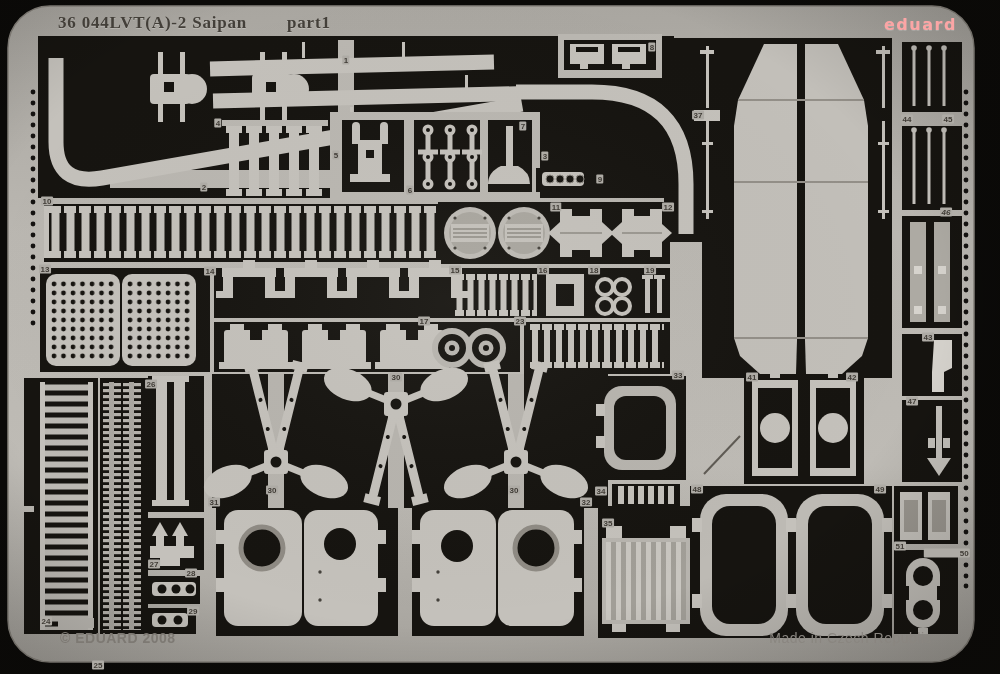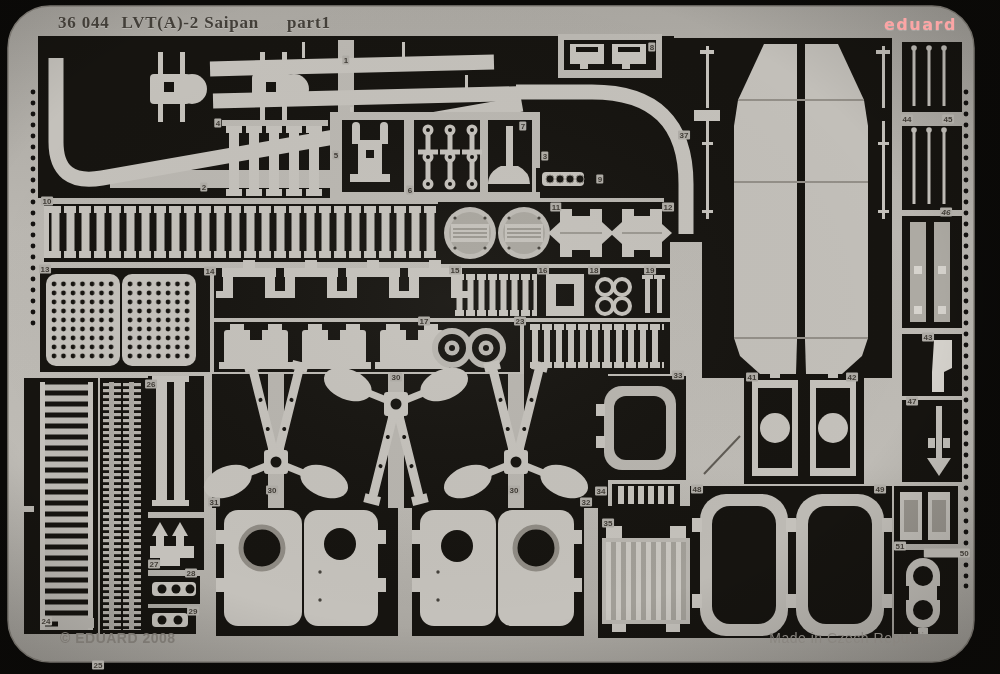--- a/index.html
+++ b/index.html
@@ -2,22 +2,22 @@
 <html><head>
 <meta charset="utf-8">
 <style>
   html,body { margin:0; padding:0; background:#000; }
   .stage { position:relative; width:1000px; height:674px; background:#0b0a08; overflow:hidden;
            font-family:"Liberation Sans", sans-serif; }
   .stage svg { position:absolute; left:0; top:0; }
   .fret-title { position:absolute; top:13px; left:58px; font-family:"Liberation Serif", serif;
                 font-weight:bold; font-size:17px; color:#433f39; letter-spacing:.8px;
                 text-shadow:0 1px 0 rgba(255,255,255,.22); white-space:nowrap; }
-  .fret-title .cat { margin-right:12px; }
-  .fret-title .prt { margin-left:28px; }
+  .fret-title .cat { margin-right:0; }
+  .fret-title .prt { margin-left:40px; }
   .brand { position:absolute; top:15px; left:884px; font-family:"DejaVu Sans", sans-serif;
            font-weight:bold; font-size:16px; color:#fca5a5; letter-spacing:1.5px;
            text-shadow:0 1px 0 rgba(255,255,255,.18); }
   .copyright { position:absolute; top:630px; left:60px; font-size:14px; font-weight:bold;
                color:#7d7973; letter-spacing:.5px; }
   .origin { position:absolute; top:630px; left:620px; width:312px; text-align:right;
             font-size:14px; color:#8a8680; letter-spacing:.5px; }
   .labels { position:absolute; left:0; top:0; width:1000px; height:674px; }
   .pn { position:absolute; transform:translate(-50%,-50%); font-size:8px; line-height:9px;
         font-weight:bold; color:#403c36; background:#aeaba5; padding:0 1.5px; border-radius:1px; }
@@ -712,21 +712,21 @@
       <span class="pn" style="left: 191px; top: 573px;">28</span>
       <span class="pn" style="left: 193px; top: 611px;">29</span>
       <span class="pn" style="left: 272px; top: 490px;">30</span>
       <span class="pn" style="left: 396px; top: 377px;">30</span>
       <span class="pn" style="left: 514px; top: 490px;">30</span>
       <span class="pn" style="left: 214px; top: 502px;">31</span>
       <span class="pn" style="left: 586px; top: 502px;">32</span>
       <span class="pn" style="left: 678px; top: 375px;">33</span>
       <span class="pn" style="left: 601px; top: 491px;">34</span>
       <span class="pn" style="left: 608px; top: 523px;">35</span>
-      <span class="pn" style="left: 684px; top: 115px; margin-top: 20px;">37</span>
+      <span class="pn" style="left: 698px; top: 115px;">37</span>
       <span class="pn" style="left: 752px; top: 377px;">41</span>
       <span class="pn" style="left: 852px; top: 377px;">42</span>
       <span class="pn" style="left: 928px; top: 337px;">43</span>
       <span class="pn" style="left: 907px; top: 119px;">44</span>
       <span class="pn" style="left: 948px; top: 119px;">45</span>
       <span class="pn" style="left: 946px; top: 212px; font-style: italic;">46</span>
       <span class="pn" style="left: 912px; top: 401px;">47</span>
       <span class="pn" style="left: 697px; top: 489px;">48</span>
       <span class="pn" style="left: 880px; top: 489px;">49</span>
       <span class="pn" style="left: 947px; top: 553px; padding-left: 36px;">50</span>

